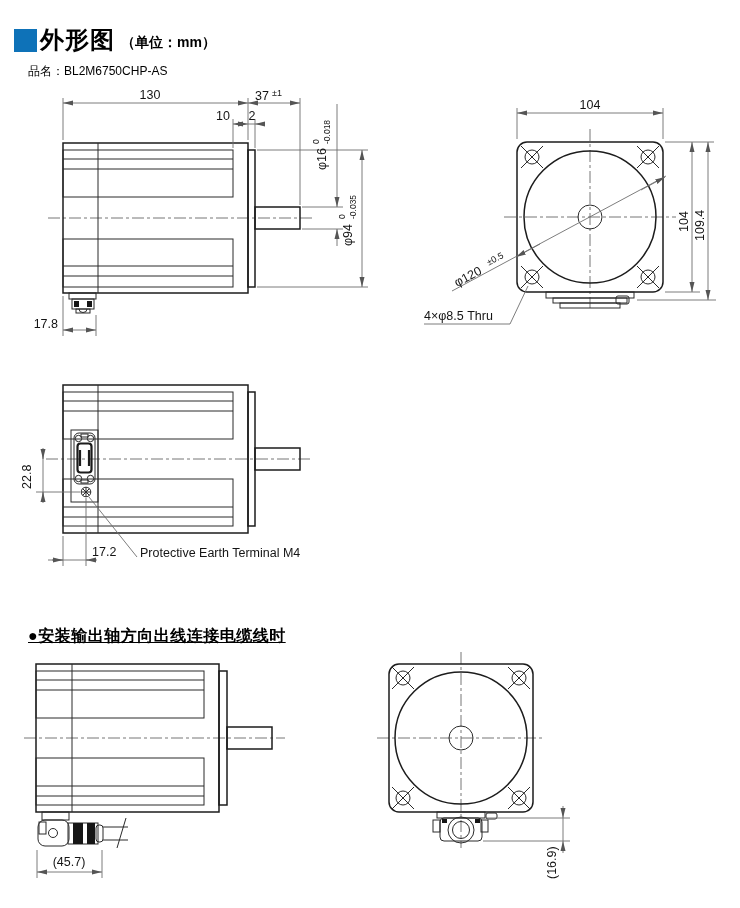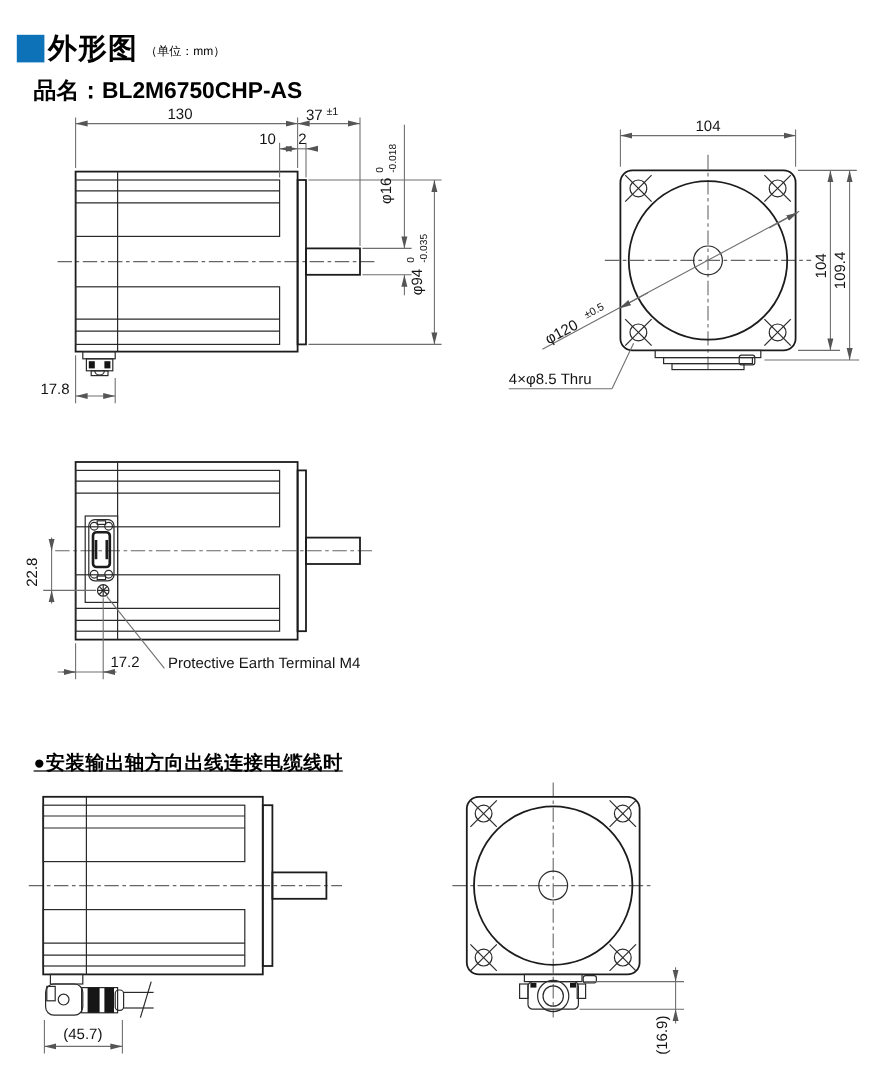--- a/index.html
+++ b/index.html
@@ -1,22 +1,22 @@
 <!DOCTYPE html>
 <html><head>
 <meta charset="utf-8">
 <style>
   html,body{margin:0;padding:0;background:#ffffff;}
   #page{position:relative;width:740px;height:908px;background:#fff;overflow:hidden;
         font-family:"Liberation Sans",sans-serif;color:#000;}
   .hdr{position:absolute;left:14px;top:24px;display:flex;align-items:center;}
   .blue-sq{display:inline-block;width:23px;height:23px;background:#0E72B8;margin-right:3px;}
   .hdr h1{margin:0;font-size:24px;font-weight:bold;letter-spacing:1px;}
-  .unit{font-size:10px;font-weight:normal;margin-left:6px;padding-top:6px;}
-  .prod{position:absolute;left:28px;top:63px;font-size:19px;font-weight:bold;}
+  .unit{font-size:14px;font-weight:bold;margin-left:6px;padding-top:6px;}
+  .prod{position:absolute;left:28px;top:63px;font-size:12px;font-weight:normal;}
   .sec2{position:absolute;left:28px;top:626px;font-size:16px;font-weight:bold;letter-spacing:0.5px;text-decoration:underline;}
   svg{position:absolute;left:0;top:0;}
   .ol{fill:none;stroke:#1c1c1c;stroke-width:1.5;}
   .il{fill:none;stroke:#2a2a2a;stroke-width:1;}
   .thk{fill:none;stroke:#1c1c1c;stroke-width:2.2;}
   .blk{fill:#161616;stroke:none;}
   .dim{fill:none;stroke:#6e6e6e;stroke-width:0.9;}
   .cl{fill:none;stroke:#666;stroke-width:0.9;stroke-dasharray:12 3 3 3;}
   .t{font-family:"Liberation Sans",sans-serif;font-size:12.5px;fill:#141414;}
   .ts{font-size:9px;}

